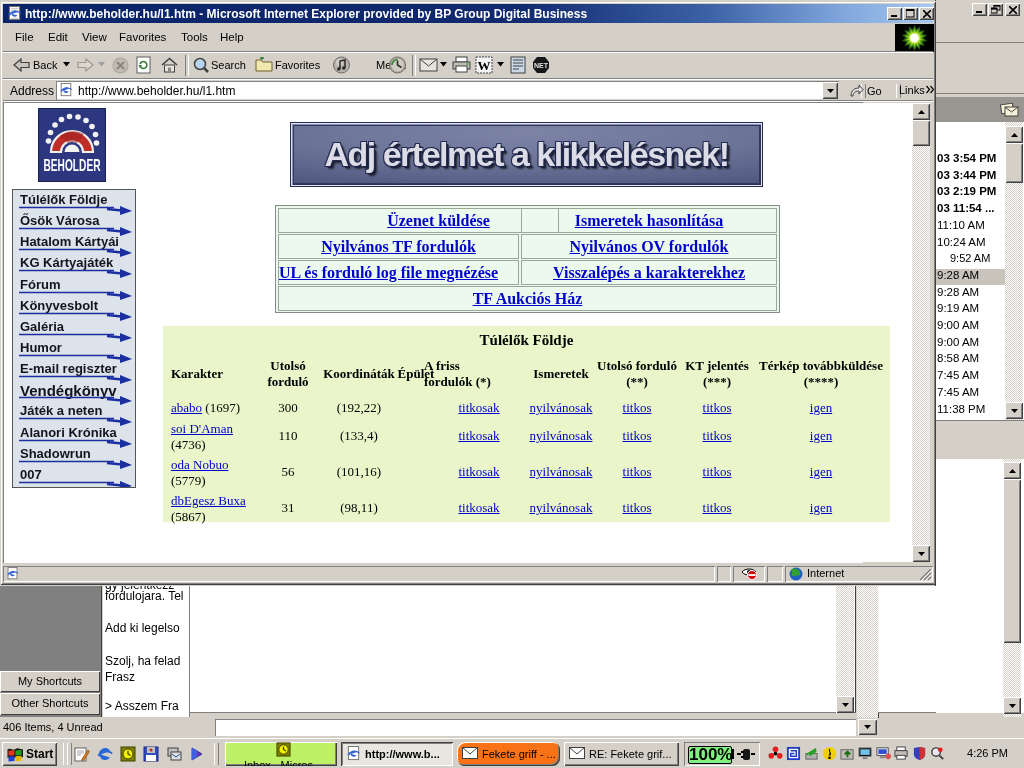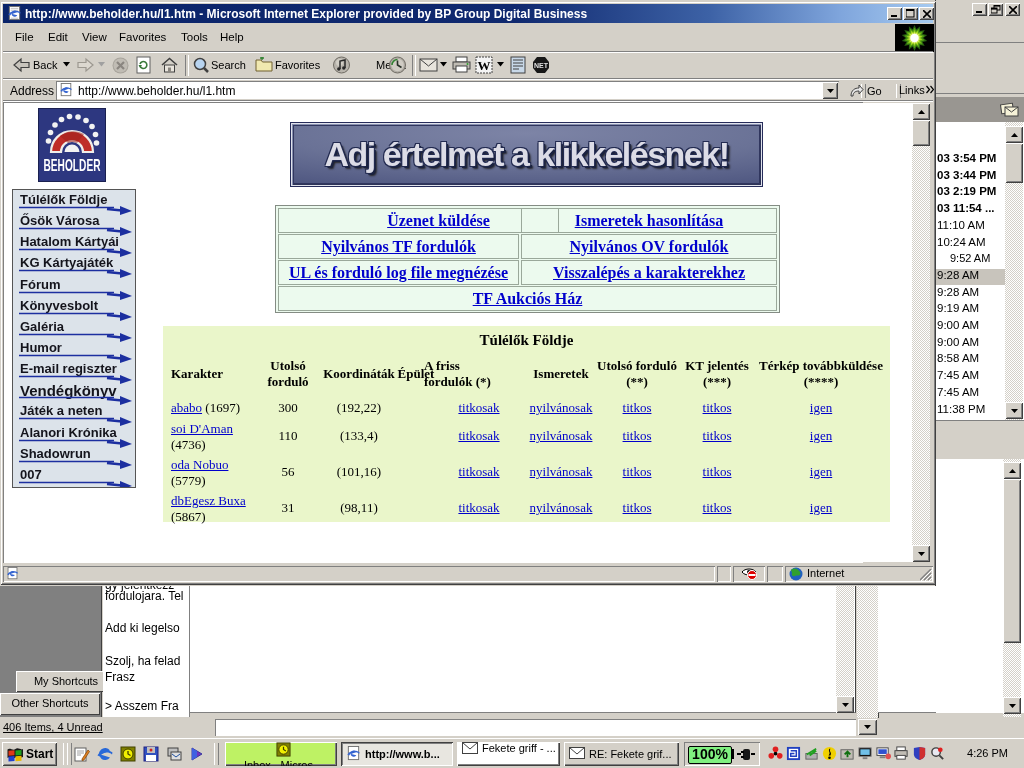--- a/index.html
+++ b/index.html
@@ -87,21 +87,21 @@
           <path d="M0 0 L7 0 L3.5 4 Z" fill="#000"></path>
         </svg>
       </div>
   </div>
   </div>
 
 <div class="abs" style="left:935px;top:0;width:1px;height:713px;background:#404040;"></div>
 
 <div class="abs" id="bw-bottom" style="left:0;top:586px;width:936px;height:152px;background:#D4D0C8;">
   <div class="abs" style="left:0;top:0;width:101px;height:131px;background:#808080;border-right:1px solid #404040;">
-  <div class="abs raised1" style="left:0px;top:85px;width:100px;height:21px;background:#D4D0C8;text-align:center;font-size:11px;padding-top:4px;box-sizing:border-box;margin-left:16px;">My Shortcuts</div>
+  <div class="abs raised1" style="left:0px;top:85px;width:100px;height:21px;background:#D4D0C8;text-align:center;font-size:11px;padding-top:4px;box-sizing:border-box;">My Shortcuts</div>
   <div class="abs raised1" style="left:0px;top:107px;width:100px;height:22px;background:#D4D0C8;text-align:center;font-size:11px;padding-top:4px;box-sizing:border-box;">Other Shortcuts</div>
   </div>
   <div class="abs" style="left:103px;top:0;width:86px;height:131px;background:#fff;border-right:1px solid #808080;font-size:12px;color:#000;overflow:hidden;">
   <div class="abs" style="left:2px;top:-8px;white-space:nowrap;">gy jelentkezz</div>
   <div class="abs" style="left:2px;top:3px;white-space:nowrap;">fordulojara. Tel</div>
   <div class="abs" style="left:2px;top:35px;white-space:nowrap;">Add ki legelso</div>
   <div class="abs" style="left:2px;top:68px;white-space:nowrap;">Szolj, ha felad</div>
   <div class="abs" style="left:2px;top:84px;white-space:nowrap;">Frasz</div>
   <div class="abs" style="left:2px;top:113px;white-space:nowrap;">&gt; Asszem Fra</div>
   </div>
@@ -109,21 +109,21 @@
   <div class="abs hatch" style="left:646px;top:0;width:18px;height:127px;"></div>
   <div class="abs wbtn" style="left:646px;top:110px;width:18px;height:17px;">
         <svg width="7" height="4">
           <path d="M0 0 L7 0 L3.5 4 Z" fill="#000"></path>
         </svg>
       </div>
   </div>
   <div class="abs hatch" style="left:857px;top:0;width:21px;height:132px;border-right:1px solid #404040;"></div>
   <div class="abs" style="left:878px;top:0;width:58px;height:127px;background:#fff;border-bottom:1px solid #808080;box-sizing:border-box;"></div>
   <div class="abs" style="left:0;top:132px;width:936px;height:20px;background:#D4D0C8;font-size:11px;">
-  <div class="abs" style="left:3px;top:3px;text-decoration:underline;">406 Items, 4 Unread</div>
+  <div class="abs" style="left:3px;top:3px;">406 Items, 4 Unread</div>
   <div class="abs" style="left:215px;top:1px;width:641px;height:17px;background:#fff;box-shadow:inset 1px 1px 0 #808080, inset -1px -1px 0 #fff;"></div>
   <div class="abs wbtn" style="left:858px;top:1px;width:19px;height:16px;">
         <svg width="7" height="4">
           <path d="M0 0 L7 0 L3.5 4 Z" fill="#000"></path>
         </svg>
       </div>
   </div>
   </div>
 
 <div class="abs" id="ie" style="left:0;top:1px;width:936px;height:584px;background:#D4D0C8;box-shadow:inset 1px 1px 0 #d4d0c8, inset -1px -1px 0 #404040, inset 2px 2px 0 #ffffff, inset -2px -2px 0 #808080;">
@@ -403,21 +403,21 @@
 
       <div class="abs" style="left:287px;top:20px;width:469px;height:61px;border:1px solid #e0e2ec;outline:1px solid #262c5a;background:radial-gradient(ellipse 130% 130% at 50% 15%,#7d84a6 0%,#6a7296 40%,#4e5680 75%,#3c4268 100%);box-shadow:inset 1px 1px 0 #8890b0,inset -1px -1px 0 #2e3458,inset 2px 2px 0 #30365e,inset -2px -2px 0 #30365e;display:flex;align-items:center;justify-content:center;">
         <span style="font-size:34px;font-weight:bold;font-family:'Liberation Sans';color:#dcdce6;letter-spacing:-1.5px;white-space:nowrap;text-shadow:-1px -1px 0 #222a50,1px -1px 0 #222a50,-1px 1px 0 #222a50,2px 2px 0 #1a2240,3px 3px 2px #262628;">Adj értelmet a klikkelésnek!</span>
       </div>
 
       <div class="abs serif" id="linktable" style="left:271px;top:102px;width:503px;height:106px;border:1px solid #848c84;background:#ECFAEE;font-size:16px;font-weight:bold;">
       <div class="abs" style="left:2px;top:2px;width:239px;height:23px;border:1px solid #9aa89a;text-align:center;line-height:23px;padding-left:40px;"><a>Üzenet küldése</a></div>
       <div class="abs" style="left:245px;top:2px;width:254px;height:23px;border:1px solid #9aa89a;text-align:center;line-height:23px;"><a>Ismeretek hasonlítása</a></div>
       <div class="abs" style="left:2px;top:28px;width:239px;height:23px;border:1px solid #9aa89a;text-align:center;line-height:23px;"><a>Nyilvános TF fordulók</a></div>
       <div class="abs" style="left:245px;top:28px;width:254px;height:23px;border:1px solid #9aa89a;text-align:center;line-height:23px;"><a>Nyilvános OV fordulók</a></div>
-      <div class="abs" style="left:2px;top:54px;width:239px;height:23px;border:1px solid #9aa89a;text-align:center;line-height:23px;"><a>UL és forduló log file megnézése</a></div>
+      <div class="abs" style="left:2px;top:54px;width:239px;height:23px;border:1px solid #9aa89a;text-align:left;line-height:23px;"><a>UL és forduló log file megnézése</a></div>
       <div class="abs" style="left:245px;top:54px;width:254px;height:23px;border:1px solid #9aa89a;text-align:center;line-height:23px;"><a>Visszalépés a karakterekhez</a></div>
       <div class="abs" style="left:2px;top:80px;width:497px;height:23px;border:1px solid #9aa89a;text-align:center;line-height:23px;"><a>TF Aukciós Ház</a></div>
       </div>
 
       <div class="abs serif" id="datatable" style="left:159px;top:223px;width:727px;height:196px;background:#EAF6CA;font-size:13px;">
       <div class="abs" style="left:0;top:6px;width:727px;text-align:center;font-weight:bold;font-size:15px;">Túlélők Földje</div>
       <div class="abs" style="left:8px;top:40px;font-weight:bold;white-space:nowrap;"><b>Karakter</b></div>
       <div class="abs" style="left:70px;top:32px;width:110px;text-align:center;font-weight:bold;white-space:nowrap;">Utolsó<br>forduló</div>
       <div class="abs" style="left:141px;top:40px;width:110px;text-align:center;font-weight:bold;white-space:nowrap;">Koordináták</div>
       <div class="abs" style="left:198px;top:40px;width:110px;text-align:center;font-weight:bold;white-space:nowrap;">Épület</div>
@@ -561,36 +561,36 @@
       <span style="margin-left:4px;white-space:nowrap;overflow:hidden;text-overflow:ellipsis;">Inbox - Micros...</span>
     </div>
   <div class="abs" style="left:341px;top:3px;width:112px;height:24px;box-shadow:inset 1px 1px 0 #404040, inset -1px -1px 0 #fff, inset 2px 2px 0 #808080;background:#e8e6e0;font-weight:bold;display:flex;align-items:center;overflow:hidden;">
       <span style="margin-left:5px;flex:none;"><svg width="15" height="15" viewBox="0 0 16 16">
           <rect x="2.5" y="0.5" width="11" height="14" fill="#fff" stroke="#707070"></rect>
           <path d="M11 9.8 A3.3 3.3 0 1 1 11 6.5 L5.5 8.6 Z" fill="#3464D0"></path>
           <path d="M1.5 9.2 C4 4.2 12 4.4 14.5 6.8 L14 8.2 C11 5.8 5 6.2 3.5 10 Z" fill="#3464D0"></path>
         </svg></span>
       <span style="margin-left:4px;white-space:nowrap;overflow:hidden;text-overflow:ellipsis;">http://www.b...</span>
     </div>
-  <div class="abs" style="left:457px;top:3px;width:103px;height:24px;box-shadow:inset 1px 1px 0 #ffffff, inset -1px -1px 0 #404040, inset -2px -2px 0 #808080;background:#ffffff;display:flex;overflow:hidden;">
+  <div class="abs" style="left:457px;top:3px;width:103px;height:24px;box-shadow:inset 1px 1px 0 #ffffff, inset -1px -1px 0 #404040, inset -2px -2px 0 #808080;background:#f97316;display:flex;align-items:center;overflow:hidden;border-radius:8px;">
       <span style="margin-left:5px;flex:none;"><svg width="16" height="12" viewBox="0 0 16 12">
           <rect x="0.5" y="0.5" width="15" height="11" fill="#fff" stroke="#404040"></rect>
           <path d="M0.5 0.5 L8 7 L15.5 0.5" fill="none" stroke="#404040"></path>
         </svg></span>
       <span style="margin-left:4px;white-space:nowrap;overflow:hidden;text-overflow:ellipsis;">Fekete griff - ...</span>
     </div>
   <div class="abs" style="left:564px;top:3px;width:115px;height:24px;box-shadow:inset 1px 1px 0 #ffffff, inset -1px -1px 0 #404040, inset -2px -2px 0 #808080;background:#D4D0C8;display:flex;align-items:center;overflow:hidden;">
       <span style="margin-left:5px;flex:none;"><svg width="16" height="12" viewBox="0 0 16 12">
           <rect x="0.5" y="0.5" width="15" height="11" fill="#fff" stroke="#404040"></rect>
           <path d="M0.5 0.5 L8 7 L15.5 0.5" fill="none" stroke="#404040"></path>
         </svg></span>
       <span style="margin-left:4px;white-space:nowrap;overflow:hidden;text-overflow:ellipsis;">RE: Fekete grif...</span>
     </div>
   <div class="abs sunken1" style="left:684px;top:3px;width:76px;height:24px;">
-<div class="abs" style="left:4px;top:4px;width:42px;height:16px;background:#80f080;border:1px solid #000;border-radius:2px;font-weight:bold;font-size:14px;text-align:center;line-height:15px;">100%</div>
+<div class="abs" style="left:4px;top:4px;width:42px;height:16px;background:#80f080;border:1px solid #000;border-radius:2px;font-weight:bold;font-size:17px;text-align:center;line-height:15px;">100%</div>
 <div class="abs" style="left:47px;top:7px;width:3px;height:10px;background:#000;"></div>
 <svg class="abs" style="left:52px;top:4px;" width="20" height="17" viewBox="0 0 20 17">
         <path d="M1 8 h4 M15 8 h4" stroke="#000" stroke-width="2"></path>
         <rect x="7" y="3" width="7" height="11" rx="2" fill="#181818"></rect>
         <path d="M5 6 h3 M5 11 h3" stroke="#000" stroke-width="2"></path>
       </svg>
 </div>
   <div class="abs" style="left:768px;top:7px;width:15px;height:15px;"><svg width="15" height="15" viewBox="0 0 16 16">
         <circle cx="8" cy="8" r="2" fill="#000"></circle>
         <circle cx="8" cy="3.5" r="3" fill="#e02020"></circle>

